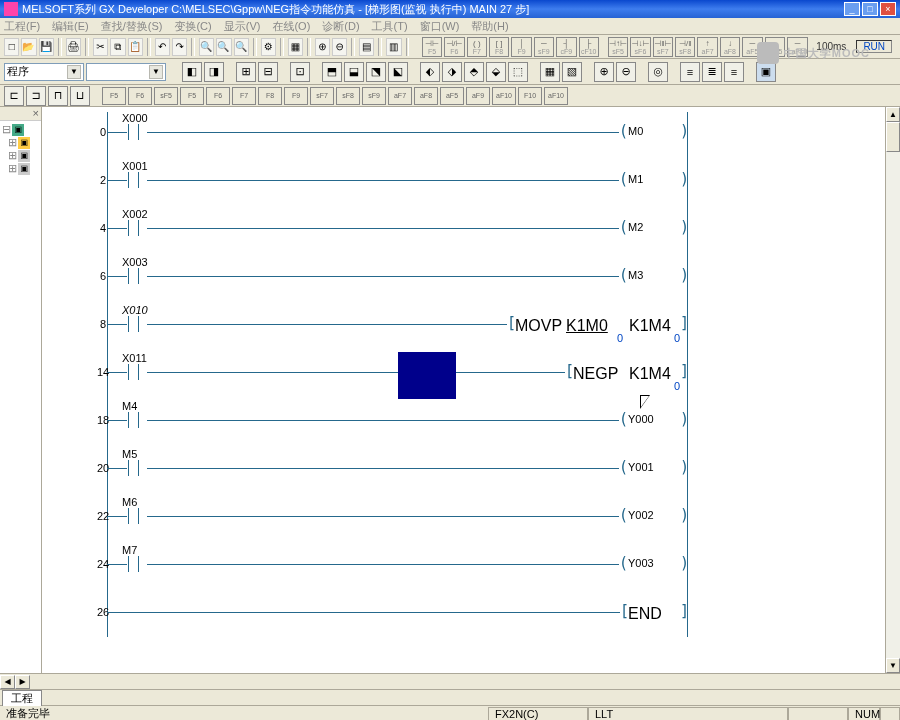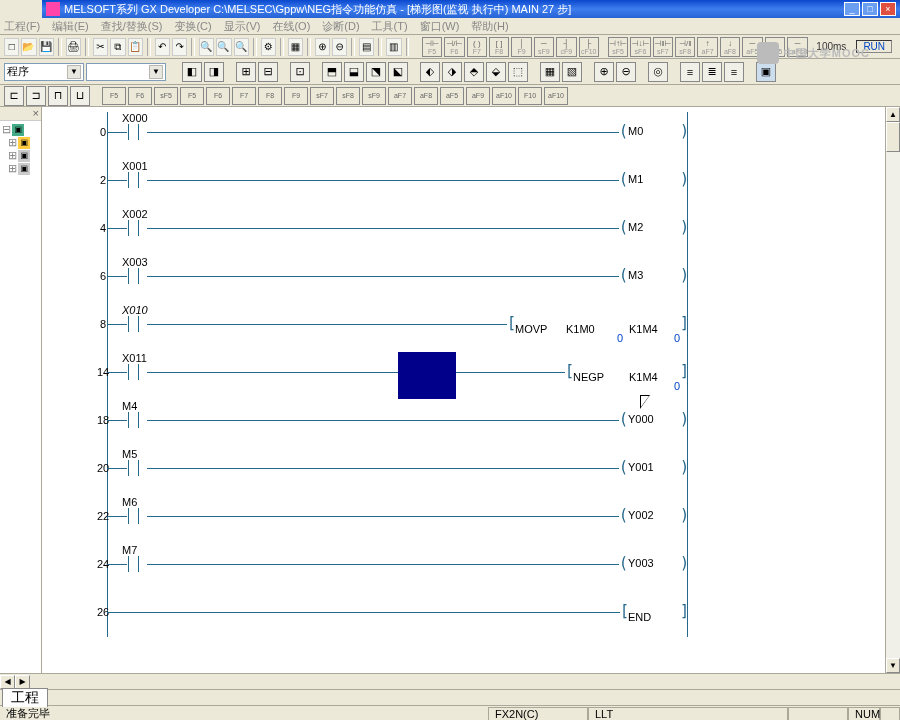--- a/index.html
+++ b/index.html
@@ -1,18 +1,18 @@
 <!DOCTYPE html>
 <html><head>
 <meta charset="utf-8">
 <style>
 * { margin: 0; padding: 0; box-sizing: border-box; font-family: "SimSun", Arial, sans-serif; font-size: 11px; }
 body { background: #ece9d8; overflow: hidden; width: 900px; height: 720px; }
 
-.title-bar { height: 18px; background: linear-gradient(to bottom, #0a48ce, #3e7dee 50%, #2663d4); color: #fff; display: flex; align-items: center; padding: 0 4px; margin-left: 42px; }
+.title-bar { height: 18px; background: linear-gradient(to bottom, #0a48ce, #3e7dee 50%, #2663d4); color: #fff; display: flex; align-items: center; padding: 0 4px; }
 .title-bar .icon { width: 14px; height: 14px; background: #f4a; margin-right: 4px; }
 .title-bar .title { flex: 1; font-size: 11px; }
 .title-bar .win-btns { display: flex; gap: 2px; }
 .win-btn { width: 16px; height: 14px; background: #6a9ef0; border: 1px solid #fff; display: flex; align-items: center; justify-content: center; color: #fff; font-size: 9px; }
 .close-btn { background: #e05040; }
 
 .menu-bar { height: 16px; background: #ece9d8; display: flex; align-items: center; padding: 8px 4px; border-bottom: 1px solid #aca899; color: #888; font-size: 11px; }
 .menu-item { margin-right: 12px; cursor: default; }
 
 .toolbar { height: 24px; background: #ece9d8; display: flex; align-items: center; padding: 0 4px; border-bottom: 1px solid #aca899; gap: 2px; }
@@ -55,32 +55,32 @@
 .step-num { position:absolute; left:-10px; top:14px; font-size:11px; text-align:right; width:9px; }
 .contact-name { position:absolute; top:0; font-size:11px; }
 .h-line { position:absolute; height:1px; background:#25688c; top:20px; }
 .contact { position:absolute; top:12px; width:27px; height:16px; }
 .contact::before, .contact::after { content:""; position:absolute; width:1px; height:16px; background:#25688c; }
 .contact::before { left:8px; }
 .contact::after { right:8px; }
 .coil-open, .coil-close { position:absolute; top:10px; font-size:15px; font-family:monospace; color:#25688c; }
 .coil-label { position:absolute; top:13px; font-size:11px; }
 .br-open, .br-close { position:absolute; top:10px; font-size:15px; font-family:monospace; color:#25688c; }
-.box-text { position:absolute; top:13px; font-size:11px;margin-top:6px; }
+.box-text { position:absolute; top:13px; font-size:16px; }
 .data-val { position:absolute; font-size:11px; color:#0046c4; }
 
 .selection-box { position:absolute; background:#00008b; }
 
 .mooc-wm { position:absolute; right:30px; top:42px; color:#bbb; font-size:20px; font-weight:bold; letter-spacing:1px; pointer-events:none; display:flex; align-items:center;}
 .mooc-wm .logo { width:22px; height:22px; background:#bbb; border-radius:4px; margin-right:5px; }
 
 .bottom-scroll { height:16px; background:#ece9d8; display:flex; align-items:center; border-top:1px solid #aca899; }
 .hsb-btn { width:15px; height:14px; background:#ece9d8; border:1px solid #fff; border-right-color:#888; border-bottom-color:#888; font-size:8px; display:flex; align-items:center; justify-content:center; }
 .bottom-tab { height:16px; background:#ece9d8; display:flex; align-items:center; border-top:1px solid #aca899; padding-left:2px; }
-.sheet-tab { padding:0 8px; background:#fff; border:1px solid #888; border-bottom:none; font-size:14px; }
+.sheet-tab { padding:0 8px; background:#fff; border:1px solid #888; border-bottom:none; font-size:11px; }
 
 .status-bar { height:16px; background:#ece9d8; border-top:1px solid #aca899; display:flex; align-items:center; font-size:11px; }
 .status-cell { border:1px solid #aca899; padding:0 6px; height:14px; display:flex; align-items:center; }
 .cursor { position:absolute; width:12px; height:18px; pointer-events:none; }
 .cursor::before { content:""; position:absolute; left:0; top:0; border-left:10px solid #000; border-top:0; border-bottom:14px solid transparent; }
 .cursor::after { content:""; position:absolute; left:1px; top:1px; border-left:8px solid #fff; border-top:0; border-bottom:11px solid transparent; }
 </style>
 </head>
 <body>
 
@@ -393,21 +393,21 @@
           <div class="coil-close" style="left: 573px;">)</div>
         </div>
         <div class="rung" style="top: 192px;">
           <div class="step-num">8</div>
           <div class="h-line" style="left: 0px; width: 20px;"></div>
           <div class="contact" style="left: 13px;"></div>
           <div class="contact-name" style="left: 15px; font-style: italic;">X010</div>
           <div class="h-line" style="left: 40px; width: 360px;"></div>
           <div class="br-open" style="left: 400px;">[</div>
           <div class="box-text" style="left: 408px;">MOVP</div>
-          <div class="box-text" style="left: 459px;">K1M0</div>
+          <div class="box-text" style="left: 459px; text-decoration: underline;">K1M0</div>
           <div class="box-text" style="left: 522px;">K1M4</div>
           <div class="br-close" style="left: 573px;">]</div>
           <div class="data-val" style="left: 510px; top: 28px;">0</div>
           <div class="data-val" style="left: 567px; top: 28px;">0</div>
         </div>
         <div class="rung" style="top: 240px;">
           <div class="step-num">14</div>
           <div class="h-line" style="left: 0px; width: 20px;"></div>
           <div class="contact" style="left: 13px;"></div>
           <div class="contact-name" style="left: 15px;">X011</div>

